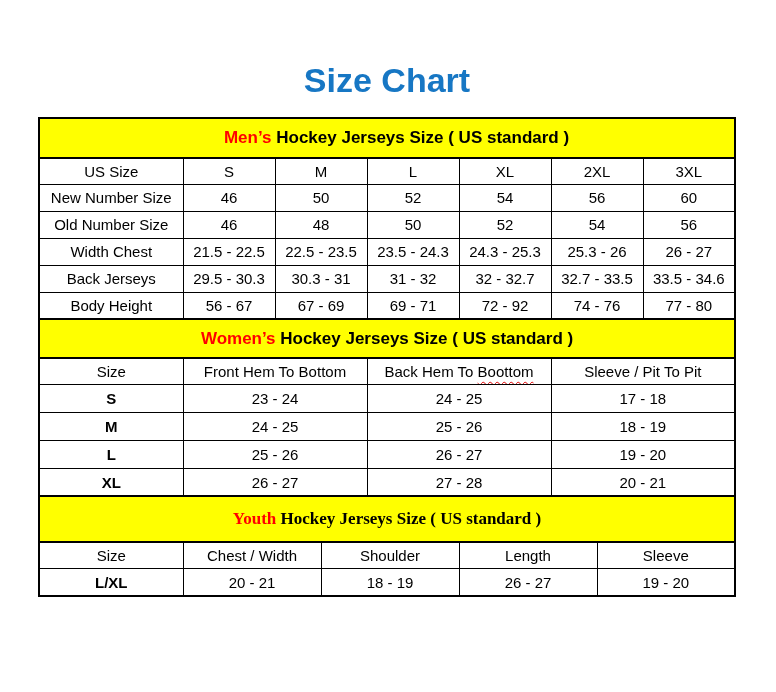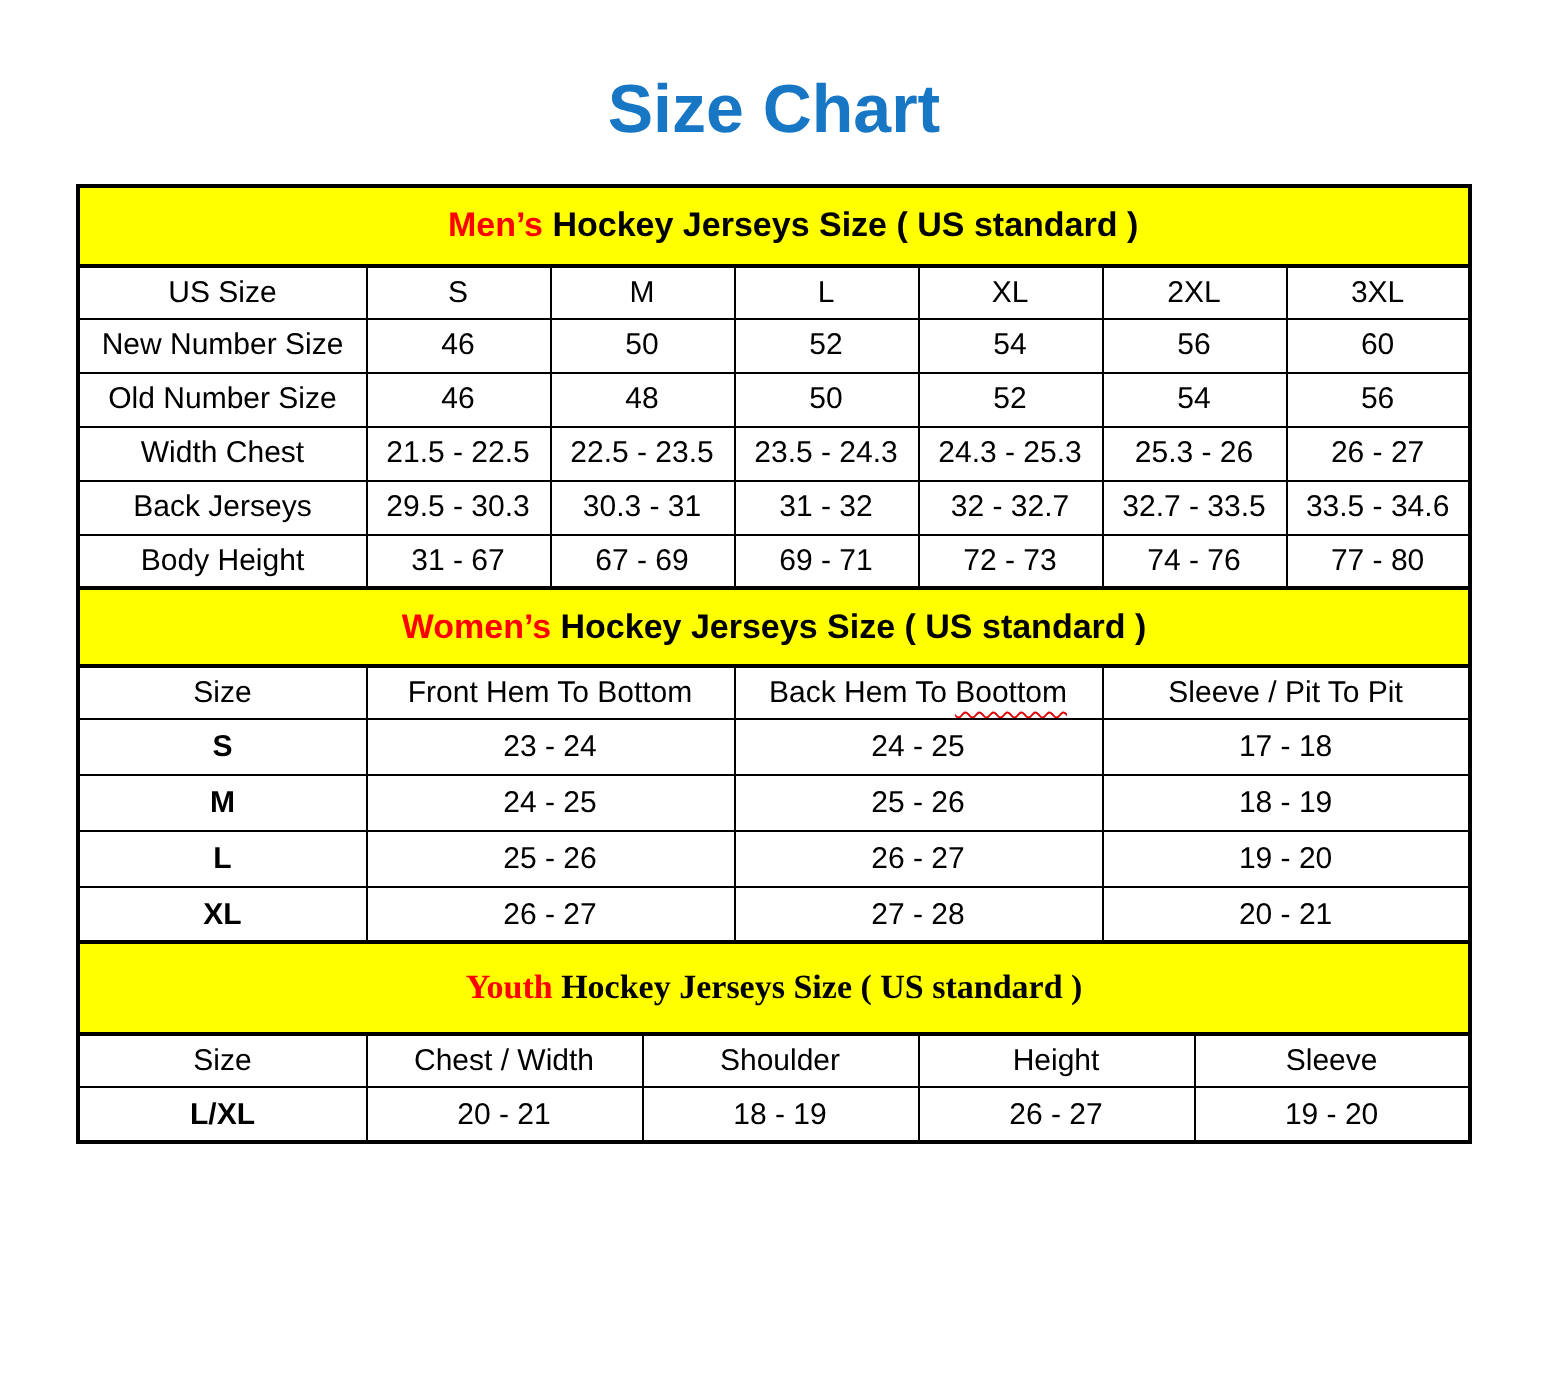--- a/index.html
+++ b/index.html
@@ -15,21 +15,21 @@
     background: #ffffff;
     font-family: "Liberation Sans", sans-serif;
     overflow: hidden;
   }
   .doc {
     width: 698px;
     margin-left: 38px;
   }
   .page-title {
     margin: 0;
-    padding-top: 37px;
+    padding-top: 62px;
     padding-bottom: 18px;
     text-align: center;
     font-size: 34px;
     line-height: 1.1;
     font-weight: bold;
     color: var(--blue);
     letter-spacing: 0px;
   }
   table.size-chart {
     width: 698px;
@@ -125,24 +125,24 @@
           <td>Back Jerseys</td>
           <td colspan="2">29.5 - 30.3</td>
           <td colspan="2">30.3 - 31</td>
           <td colspan="2">31 - 32</td>
           <td colspan="2">32 - 32.7</td>
           <td colspan="2">32.7 - 33.5</td>
           <td colspan="2">33.5 - 34.6</td>
         </tr>
         <tr class="data sec-mens">
           <td>Body Height</td>
-          <td colspan="2">31 - 67</td>
+          <td colspan="2">56 - 67</td>
           <td colspan="2">67 - 69</td>
           <td colspan="2">69 - 71</td>
-          <td colspan="2">72 - 73</td>
+          <td colspan="2">72 - 92</td>
           <td colspan="2">74 - 76</td>
           <td colspan="2">77 - 80</td>
         </tr>
         <tr class="band band-womens">
           <td colspan="13"><span class="hl">Women’s</span><span> Hockey Jerseys Size ( US standard )</span></td>
         </tr>
         <tr class="head sec-womens">
           <td colspan="1">Size</td>
           <td colspan="4">Front Hem To Bottom</td>
           <td colspan="4">Back Hem To <span class="typo">Boottom</span></td>
@@ -172,21 +172,21 @@
           <td colspan="4">27 - 28</td>
           <td colspan="4">20 - 21</td>
         </tr>
         <tr class="band band-youth">
           <td colspan="13"><span class="hl">Youth</span><span> Hockey Jerseys Size ( US standard )</span></td>
         </tr>
         <tr class="head sec-youth">
           <td colspan="1">Size</td>
           <td colspan="3">Chest / Width</td>
           <td colspan="3">Shoulder</td>
-          <td colspan="3">Height</td>
+          <td colspan="3">Length</td>
           <td colspan="3">Sleeve</td>
         </tr>
         <tr class="data sec-youth lb">
           <td>L/XL</td>
           <td colspan="3">20 - 21</td>
           <td colspan="3">18 - 19</td>
           <td colspan="3">26 - 27</td>
           <td colspan="3">19 - 20</td>
         </tr>
       </tbody>

